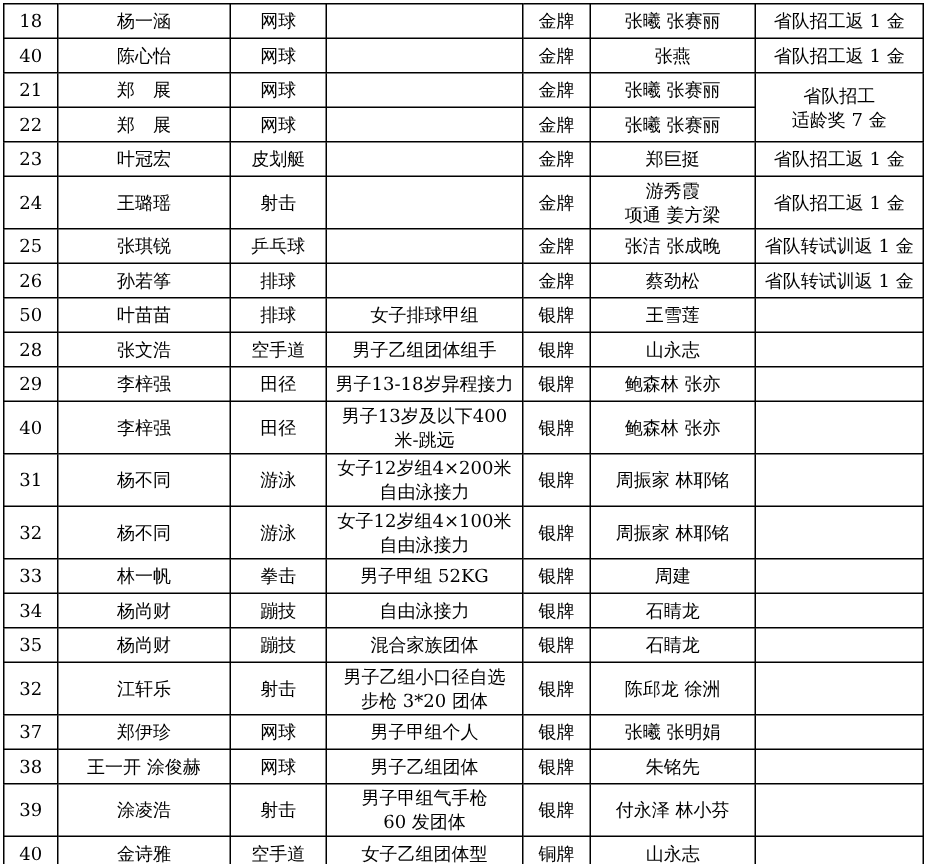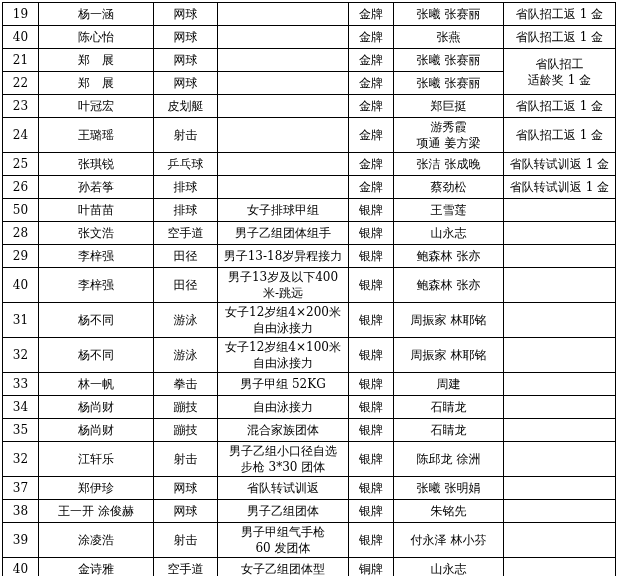--- a/index.html
+++ b/index.html
@@ -46,21 +46,21 @@
     <col class="c-num">
     <col class="c-name">
     <col class="c-sport">
     <col class="c-event">
     <col class="c-medal">
     <col class="c-coach">
     <col class="c-note">
   </colgroup>
   <tbody>
       <tr>
-        <td>19</td>
+        <td>18</td>
         <td>杨一涵</td>
         <td>网球</td>
         <td></td>
         <td>金牌</td>
         <td>张曦 张赛丽</td>
         <td>省队招工返 1 金</td>
       </tr>
       <tr>
         <td>40</td>
         <td>陈心怡</td>
@@ -71,21 +71,21 @@
         <td>省队招工返 1 金</td>
       </tr>
       <tr>
         <td>21</td>
         <td>郑　展</td>
         <td>网球</td>
         <td></td>
         <td>金牌</td>
         <td>张曦 张赛丽</td>
         <td rowspan="2">省队招工
-适龄奖 1 金</td>
+适龄奖 7 金</td>
       </tr>
       <tr>
         <td>22</td>
         <td>郑　展</td>
         <td>网球</td>
         <td></td>
         <td>金牌</td>
         <td>张曦 张赛丽</td>
       </tr>
       <tr>
@@ -207,30 +207,30 @@
         <td>混合家族团体</td>
         <td>银牌</td>
         <td>石睛龙</td>
         <td></td>
       </tr>
       <tr>
         <td>32</td>
         <td>江轩乐</td>
         <td>射击</td>
         <td>男子乙组小口径自选
-步枪 3*30 团体</td>
+步枪 3*20 团体</td>
         <td>银牌</td>
         <td>陈邱龙 徐洲</td>
         <td></td>
       </tr>
       <tr>
         <td>37</td>
         <td>郑伊珍</td>
         <td>网球</td>
-        <td>省队转试训返</td>
+        <td>男子甲组个人</td>
         <td>银牌</td>
         <td>张曦 张明娟</td>
         <td></td>
       </tr>
       <tr>
         <td>38</td>
         <td>王一开 涂俊赫</td>
         <td>网球</td>
         <td>男子乙组团体</td>
         <td>银牌</td>

